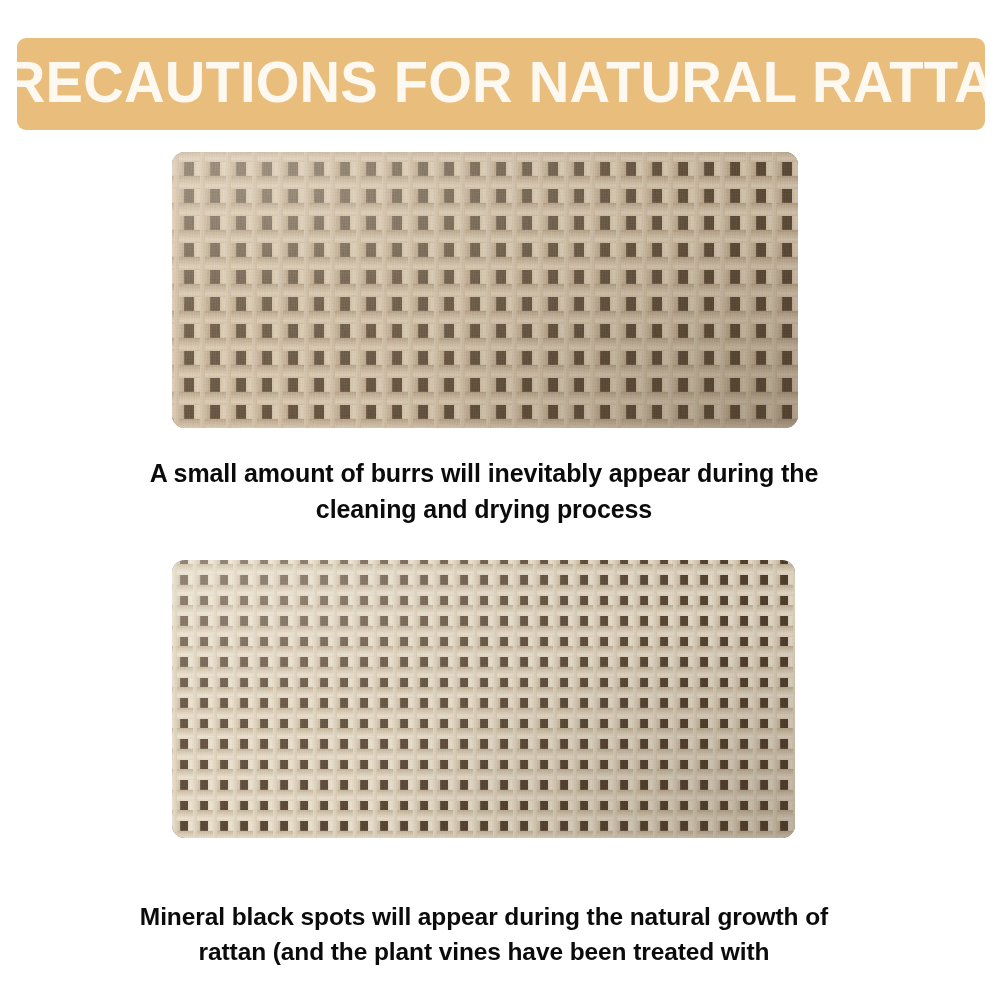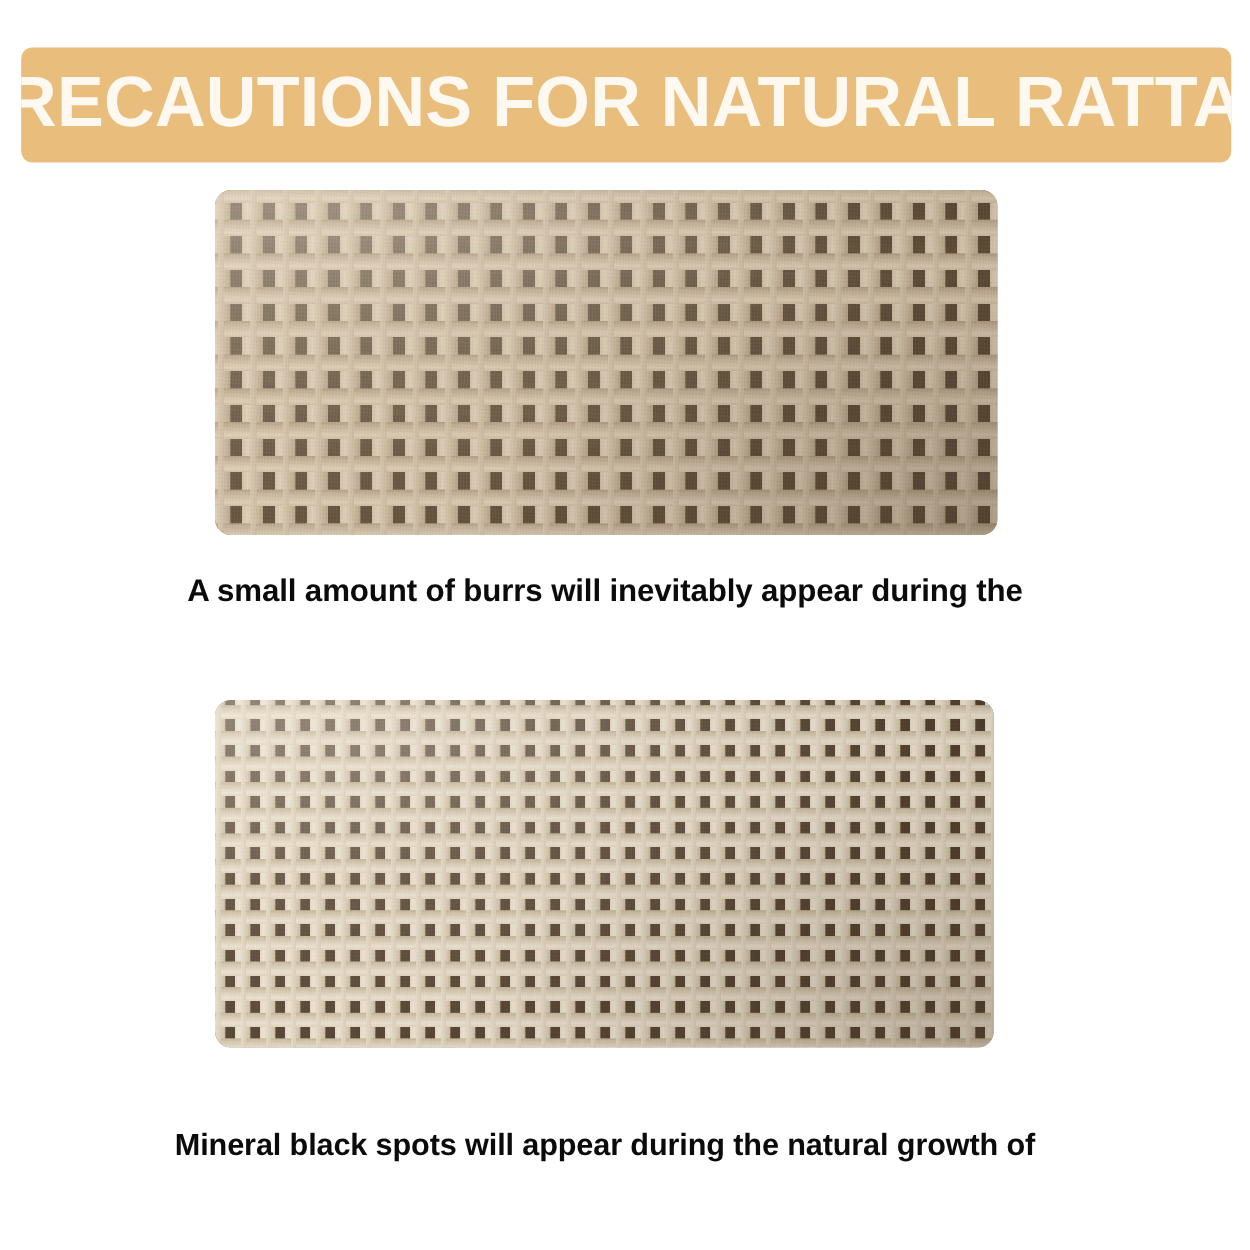--- a/index.html
+++ b/index.html
@@ -227,28 +227,30 @@
     <div class="photo-inner">
       <div class="v-strips"></div>
       <div class="h-strips"></div>
       <div class="fiber"></div>
       <div class="shade"></div>
     </div>
   </div>
 
   <div class="caption" id="caption-1">
     <span class="line">A small amount of burrs will inevitably appear during the</span>
+    <span class="line">cleaning and drying process</span>
   </div>
 
   <div class="photo" id="photo-2">
     <div class="photo-inner">
       <div class="v-strips"></div>
       <div class="h-strips"></div>
       <div class="fiber"></div>
       <div class="shade"></div>
     </div>
   </div>
 
   <div class="caption" id="caption-2">
     <span class="line">Mineral black spots will appear during the natural growth of</span>
+    <span class="line">rattan (and the plant vines have been treated with</span>
   </div>
 
 </div>
 
 </body></html>

